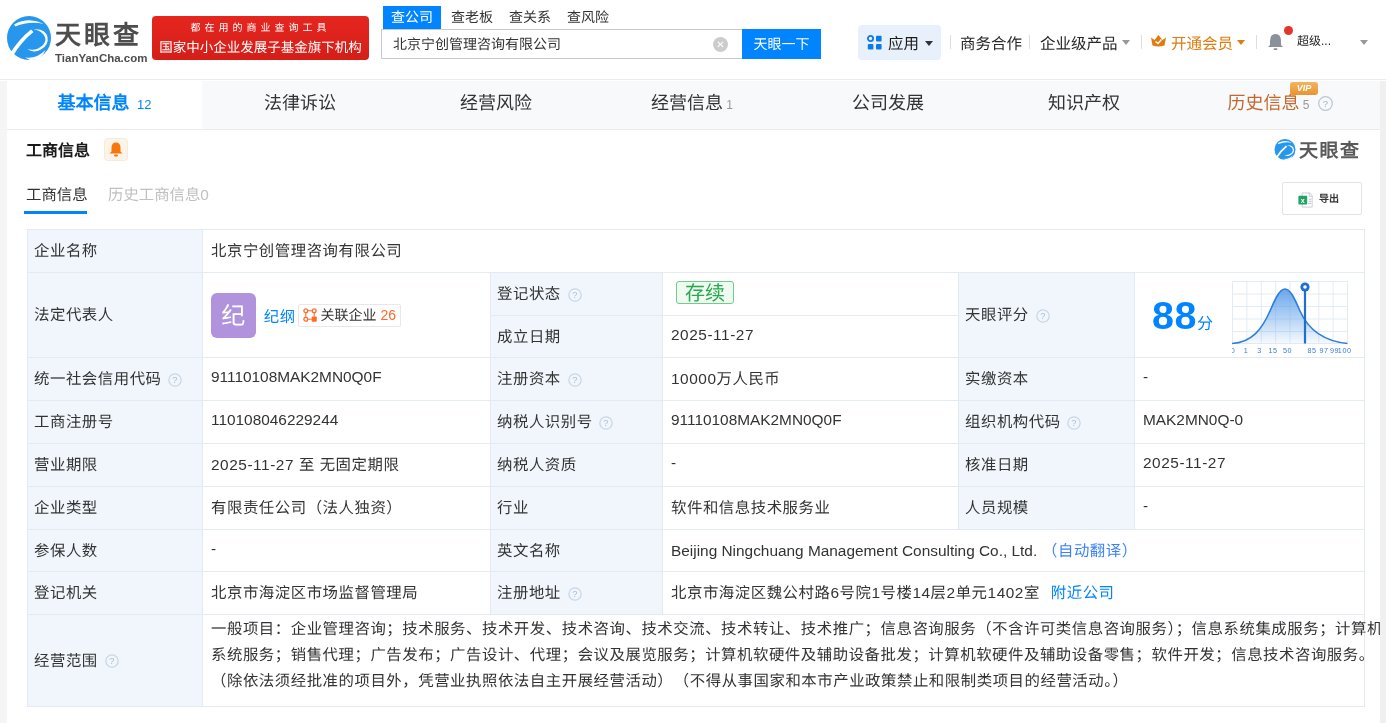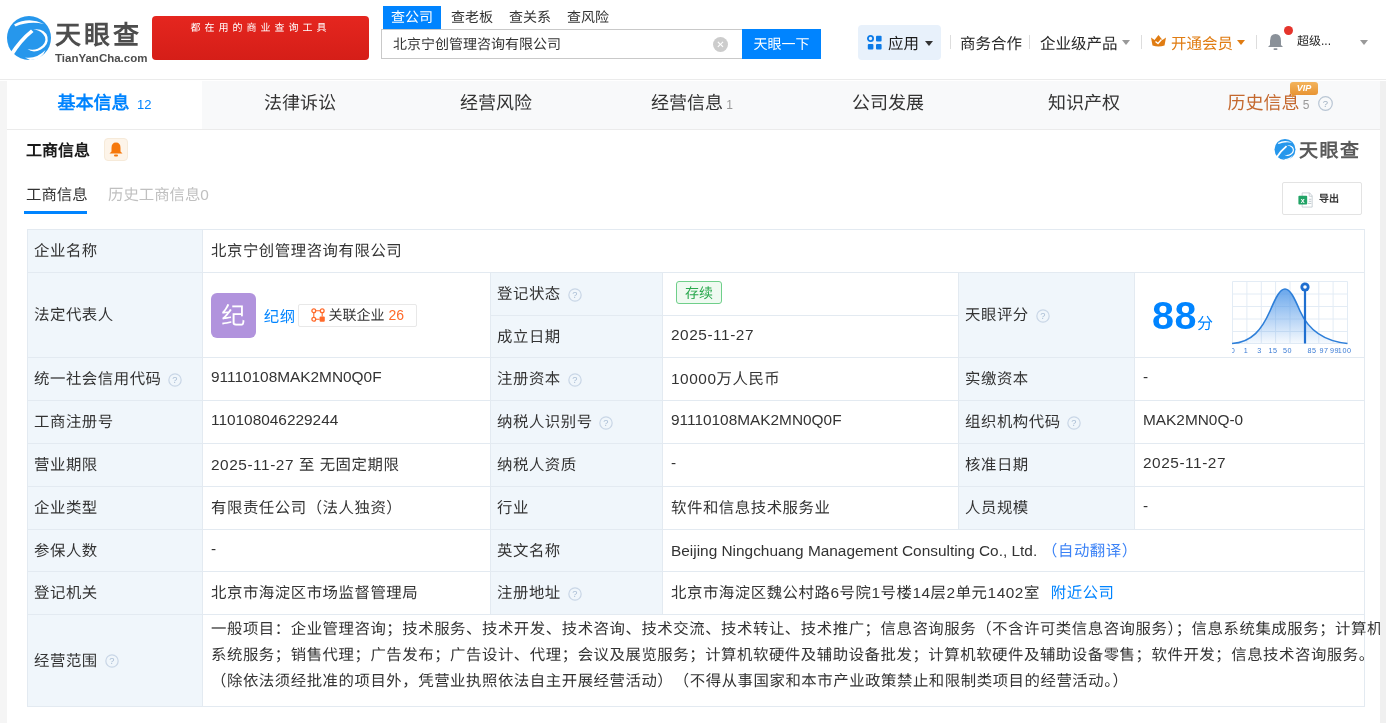--- a/index.html
+++ b/index.html
@@ -19,20 +19,21 @@
   <path d="M 14 13.5 Q 29 5.5 44 13 Q 29 9.8 15.5 15.5 Z" fill="#fff"></path>
   <path d="M 9.5 43 Q 19 28 31 18.5 L 33.5 21 Q 22 30 12.5 45.5 Z" fill="#fff"></path>
   <path d="M 33 18.5 Q 45 17 47.5 26 Q 49 34 41 38.5 Q 33 42.5 27.5 38 Q 36 40.5 42.5 34.5 Q 48 28.5 43 23 Q 39 18.5 33 18.5 Z" fill="#fff"></path>
   <path d="M 25 46.5 Q 36 48.5 45.5 39 Q 42 49 30 49 Z" fill="#fff"></path>
   <text x="55" y="33" font-size="26" font-weight="bold" fill="#4d4d4d" letter-spacing="3">天眼查</text>
   <text x="55" y="51" font-size="11.5" font-weight="bold" fill="#4d4d4d" letter-spacing="0">TianYanCha.com</text>
 </svg>
 
 <div class="abs" style="left:152px;top:16px;width:217px;height:44px;background:linear-gradient(180deg,#e5261f,#d51e18);border-radius:4px;color:#fff;text-align:center;overflow:hidden;">
   <div style="font-size:10px;line-height:21px;letter-spacing:4px;margin-top:1px;">都在用的商业查询工具</div>
+  <div style="font-size:13.5px;line-height:20px;letter-spacing:0;">国家中小企业发展子基金旗下机构</div>
 </div>
 
 <div class="abs" style="left:383px;top:6px;height:23px;">
   <span style="display:inline-block;background:#0084ff;color:#fff;font-size:14px;line-height:23px;width:58px;text-align:center;">查公司</span><span style="display:inline-block;color:#333;font-size:14px;line-height:23px;margin-left:10px;">查老板</span><span style="display:inline-block;color:#333;font-size:14px;line-height:23px;margin-left:16px;">查关系</span><span style="display:inline-block;color:#333;font-size:14px;line-height:23px;margin-left:16px;">查风险</span>
 </div>
 
 <div class="abs" style="left:381px;top:29px;width:361px;height:30px;border:1px solid #c9c9c9;border-right:none;background:#fff;">
   <span class="abs" style="left:11px;top:0;line-height:28px;font-size:14px;color:#333;">北京宁创管理咨询有限公司</span>
   <span class="abs" style="left:331px;top:7px;width:15px;height:15px;border-radius:50%;background:#ccc;color:#fff;text-align:center;line-height:15px;font-size:10px;">✕</span>
 </div>
@@ -136,35 +137,35 @@
   <tbody>
   <tr style="height:43px;padding-left:19px;">
     <td class="lb">企业名称</td>
     <td class="vl" colspan="5">北京宁创管理咨询有限公司</td>
   </tr>
   <tr style="height:43px;">
     <td class="lb" rowspan="2">法定代表人</td>
     <td class="vl" rowspan="2" style="padding-bottom:0;">
       <span style="display:inline-block;vertical-align:middle;width:45px;height:45px;border-radius:6px;background:#b193dd;color:#fff;font-size:24px;text-align:center;line-height:45px;">纪</span>
       <span style="display:inline-block;vertical-align:middle;margin-left:3px;color:#0084ff;">纪纲</span>
-      <span style="display:inline-block;vertical-align:middle;margin-left:-3px;border:1px solid #e8e8e8;border-radius:2px;height:23px;line-height:21px;padding:0 12px;font-size:14px;letter-spacing:0;background:#fff;">
+      <span style="display:inline-block;vertical-align:middle;margin-left:-3px;border:1px solid #e8e8e8;border-radius:2px;height:23px;line-height:21px;padding:0 4px;font-size:14px;letter-spacing:0;background:#fff;">
         <svg style="vertical-align:-2.5px;margin-right:4px;" width="14" height="14" viewBox="0 0 14 14">
               <circle cx="2.8" cy="2.8" r="1.9" fill="none" stroke="#ff6a2b" stroke-width="1.3"></circle>
               <circle cx="11.2" cy="2.8" r="1.9" fill="none" stroke="#ff6a2b" stroke-width="1.3"></circle>
               <circle cx="2.8" cy="11.2" r="1.9" fill="none" stroke="#ff6a2b" stroke-width="1.3"></circle>
               <rect x="8.6" y="8.6" width="5.2" height="5.2" rx="1" fill="#ff6a2b"></rect>
               <path d="M4.5 2.8 L9.3 2.8 M2.8 4.5 L2.8 9.3 M4.2 11.2 L8.6 11.2 M11.2 4.5 L11.2 8.6" stroke="#ff6a2b" stroke-width="1.1"></path>
             </svg><span style="color:#333;">关联企业</span> <span style="color:#ff6a2b;">26</span>
       </span>
     </td>
     <td class="lb">登记状态 <svg class="q" width="14" height="14" viewBox="0 0 15 15">
             <circle cx="7.5" cy="7.5" r="6.6" fill="none" stroke="#c9d6e6" stroke-width="1.3"></circle>
             <text x="7.5" y="11" text-anchor="middle" font-size="10" fill="#a9bdd4">?</text>
           </svg></td>
-    <td class="vl"><span style="display:inline-block;margin-left:5px;border:1px solid #6fcf8a;background:#effaf1;color:#2aa84e;border-radius:3px;height:23px;line-height:22px;padding:0 8px;font-size:14px;letter-spacing:0;">存续</span></td>
+    <td class="vl"><span style="display:inline-block;margin-left:5px;border:1px solid #6fcf8a;background:#effaf1;color:#2aa84e;border-radius:3px;height:23px;line-height:22px;padding:0 8px;font-size:20px;letter-spacing:0;">存续</span></td>
     <td class="lb" rowspan="2">天眼评分 <svg class="q" width="14" height="14" viewBox="0 0 15 15">
             <circle cx="7.5" cy="7.5" r="6.6" fill="none" stroke="#c9d6e6" stroke-width="1.3"></circle>
             <text x="7.5" y="11" text-anchor="middle" font-size="10" fill="#a9bdd4">?</text>
           </svg></td>
     <td class="vl" rowspan="2" style="padding:0;">
       <span style="position:absolute;"></span>
       <span style="display:inline-block;vertical-align:middle;margin-left:17px;font-size:39.5px;font-weight:bold;color:#0084ff;">88</span><span style="display:inline-block;vertical-align:middle;margin-top:14px;font-size:16px;color:#0084ff;">分</span>
       <svg style="vertical-align:middle;margin-left:14px;margin-top:6px;" width="120" height="74" viewBox="0 0 120 74">
         <g stroke="#e3ecf5" stroke-width="1">
           <path d="M0.5 0.5 H115.5 M0.5 13 H115.5 M0.5 25.5 H115.5 M0.5 38 H115.5 M0.5 50.5 H115.5 M0.5 62.5 H115.5"></path>

